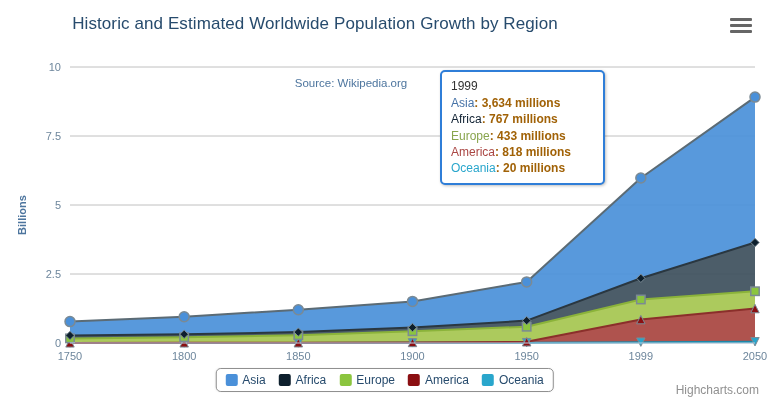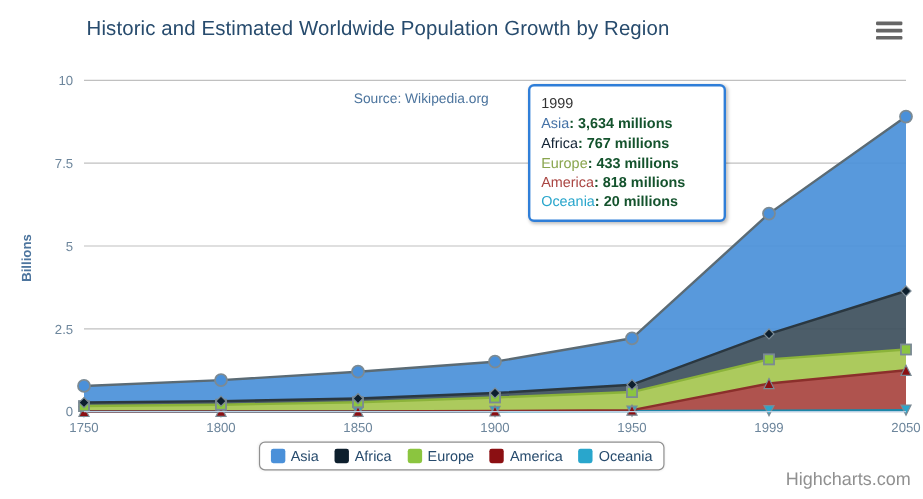--- a/index.html
+++ b/index.html
@@ -58,41 +58,41 @@
     border-radius:5px;
     padding:6px 9px 7px 9px;
     box-shadow:1px 1px 3px rgba(0,0,0,.25);
     font-size:12px;
     line-height:1.35;
     white-space:nowrap;
   }
   .tt-header{color:#333333;font-size:12px;padding-bottom:1px;}
   .tt-row{font-size:12px;}
   .tt-name{font-weight:normal;}
-  .tt-val{color:#14532d;font-weight:bold;}
+  .tt-val{color:#a16207;font-weight:bold;}
 
   
   .legend{
     position:absolute;left:50%;transform:translateX(-50%);
     top:368px;
     border:1px solid #909090;
     border-radius:5px;
     background:#ffffff;
     padding:4px 9px;
     display:flex;align-items:center;gap:13px;
     box-shadow:0 0 2px rgba(0,0,0,.07);
   }
   .legend-item{display:flex;align-items:center;gap:5px;cursor:pointer;}
   .legend-box{width:12px;height:12px;border-radius:2px;display:inline-block;}
   .legend-label{font-size:12px;color:#274b6d;}
 
   
   .credits{
-    position:absolute;right:10px;bottom:8px;
-    font-size:15px;color:#909090;margin-left:48px;
+    position:absolute;right:10px;bottom:19px;
+    font-size:12px;color:#909090;margin-left:48px;
   }
 </style>
 </head>
 <body>
 
 <div id="chart-root">
 
   <div class="chart-title">Historic and Estimated Worldwide Population Growth by Region</div>
   <div class="chart-subtitle">Source: Wikipedia.org</div>
 

